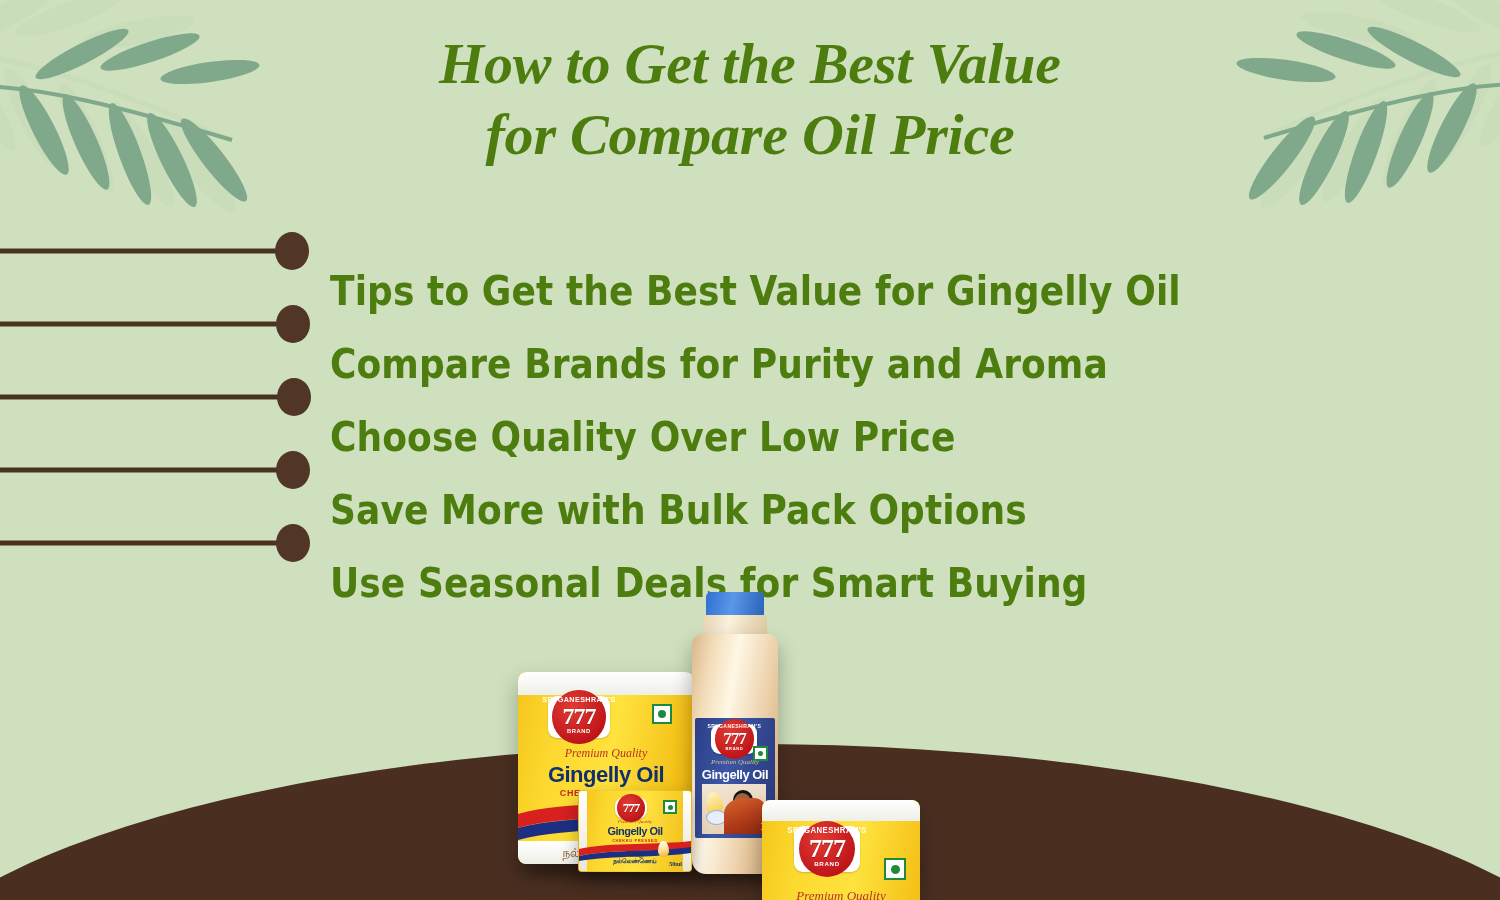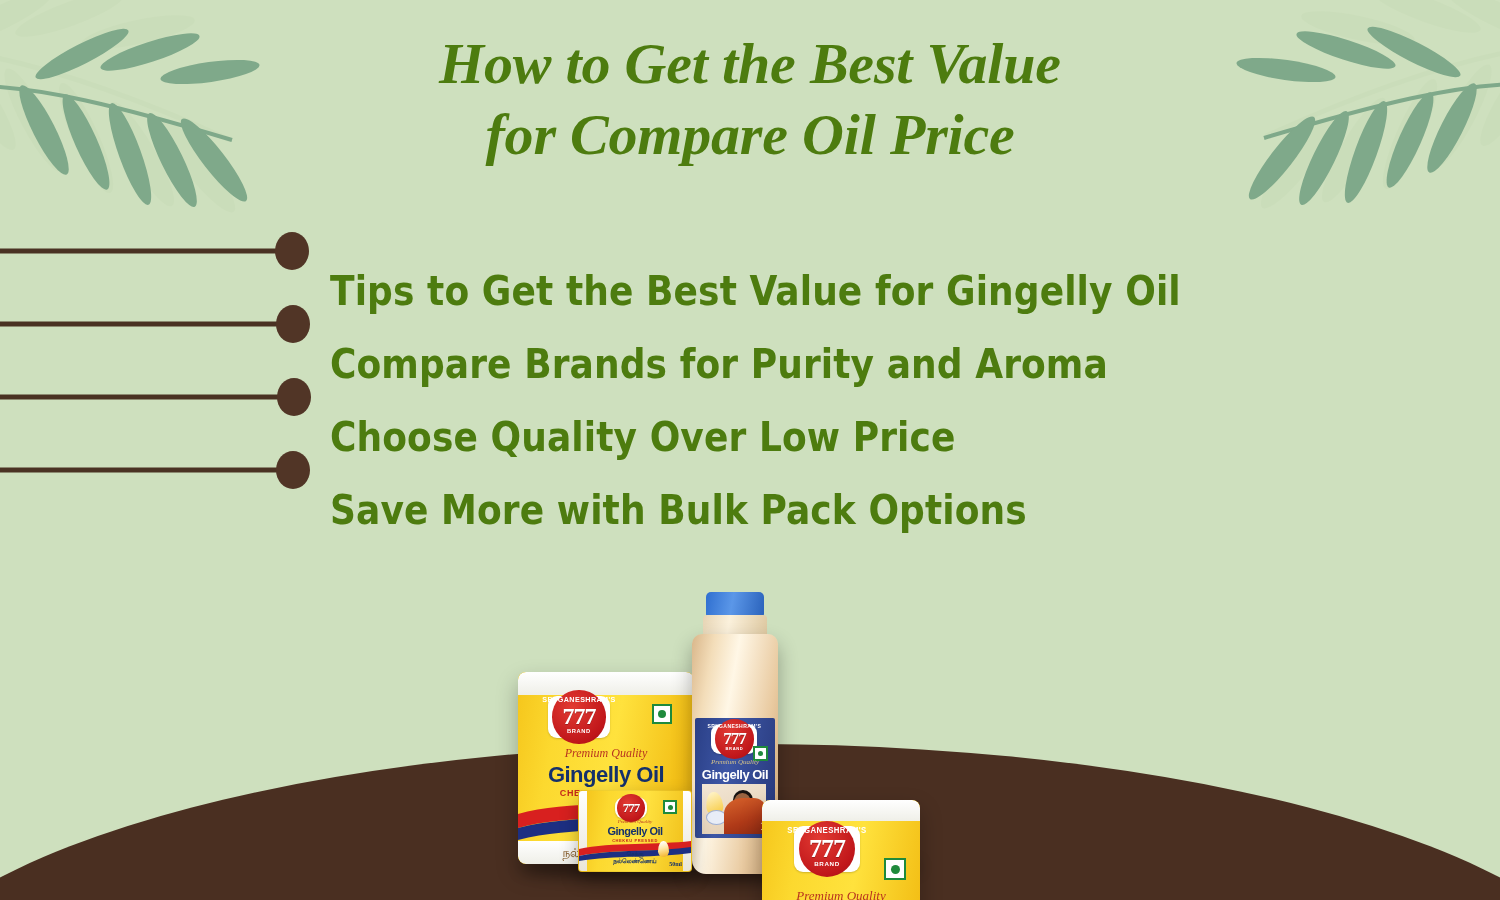--- a/index.html
+++ b/index.html
@@ -299,20 +299,25 @@
     <div class="row r1">
       <div class="rule"></div>
       <div class="dot"></div>
       <div class="txt">Choose Quality Over Low Price</div>
     </div>
     <div class="row r3">
       <div class="rule"></div>
       <div class="dot"></div>
       <div class="txt">Save More with Bulk Pack Options</div>
     </div>
+    <div class="row r4">
+      <div class="rule"></div>
+      <div class="dot"></div>
+      <div class="txt">Use Seasonal Deals for Smart Buying</div>
+    </div>
   </div>
 
   <div class="table-surface"></div>
 
   <div class="products">
 
     <div class="shadow-blob" style="left:520px;top:852px;width:400px;height:30px;"></div>
 
     <div class="prod pouch" style="left:518px;top:672px;width:176px;height:192px;">
       <div class="seal top"></div>

